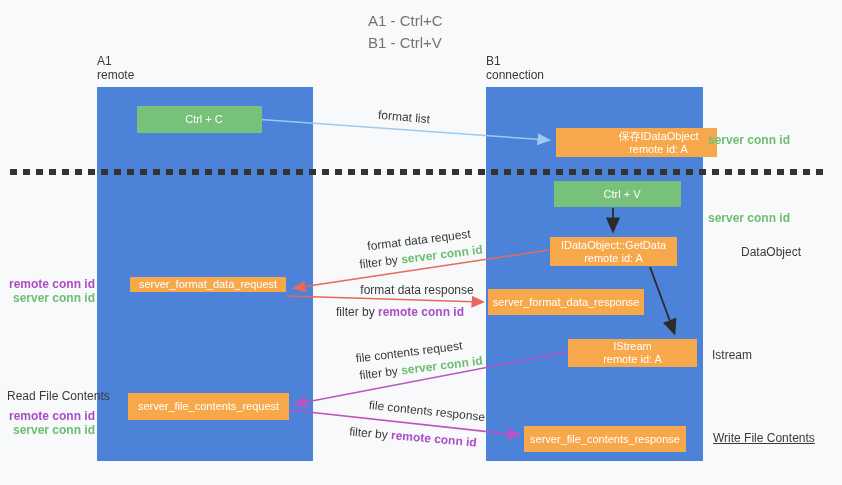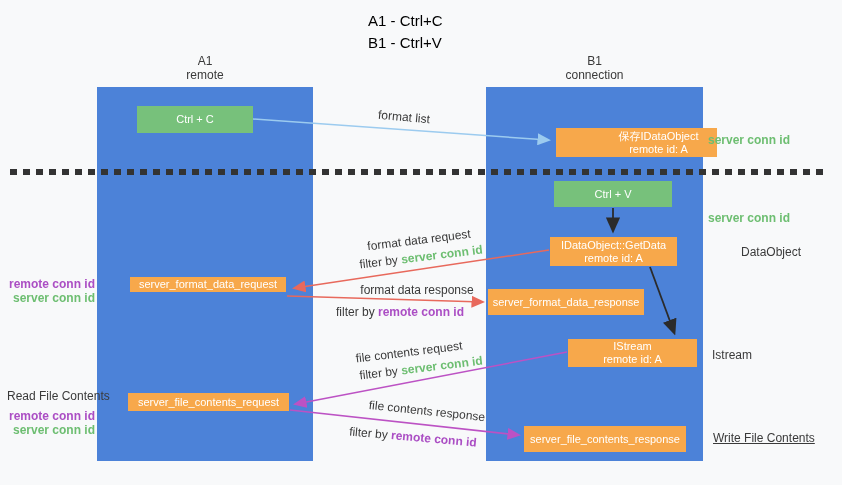--- a/index.html
+++ b/index.html
@@ -7,30 +7,30 @@
     --green-text:#6DBE71; --purple-text:#AB4EC4; --red-arrow:#E8695C;
     --magenta-arrow:#BC52C4; --blue-arrow:#9CCBEF; --black-arrow:#2B2B2B;
     --background:#F8F9FA;
   }
   html,body{margin:0;padding:0;}
   body{font-family:"Liberation Sans",sans-serif;background:var(--background);}
   .canvas{position:relative;width:842px;height:485px;background:var(--background);overflow:hidden;}
   .lane{position:absolute;background:var(--lane-blue);z-index:1;}
   .lane-a{left:97px;top:87px;width:216px;height:374px;}
   .lane-b{left:486px;top:87px;width:217px;height:374px;}
-  .lane-header{position:absolute;top:54px;text-align:center;font-size:12px;line-height:14px;color:#3a3a3a;z-index:3;}
+  .lane-header{position:absolute;top:54px;text-align:left;font-size:12px;line-height:14px;color:#3a3a3a;z-index:3;}
   .lane-header.a{left:97px;width:216px;}
   .lane-header.b{left:486px;width:217px;}
-  .title{position:absolute;left:368px;top:10px;font-size:15px;line-height:22px;color:#000000;z-index:3;}
+  .title{position:absolute;left:368px;top:10px;font-size:15px;line-height:22px;color:#737373;z-index:3;}
   .dashed-divider{position:absolute;left:10px;top:169px;width:813px;height:6px;z-index:2;
     background:repeating-linear-gradient(90deg,#333 0 7px,transparent 7px 13px);}
   .node{position:absolute;display:flex;flex-direction:column;align-items:center;justify-content:center;
     color:#fff;font-size:11px;line-height:13px;text-align:center;z-index:3;white-space:nowrap;}
   .node.orange{background:var(--node-orange);}
-  .node.green{background:var(--node-green);}
+  .node.green{background:var(--node-green);padding-left:9px;}
   .edge-label{position:absolute;font-size:12px;color:#3a3a3a;white-space:nowrap;z-index:3;
     transform:translate(-50%,-50%) rotate(var(--r,0deg));}
   .green-text{color:var(--green-text);font-weight:bold;}
   .purple-text{color:var(--purple-text);font-weight:bold;}
   .side-label{position:absolute;font-size:12px;color:#3a3a3a;white-space:nowrap;z-index:3;}
   .side-label.green{color:var(--green-text);font-weight:bold;}
   .left-ids{position:absolute;left:0;width:95px;text-align:right;font-size:12px;line-height:14px;font-weight:bold;z-index:3;}
   svg.arrows{position:absolute;left:0;top:0;width:842px;height:485px;z-index:2;pointer-events:none;}
   .ln-blue{stroke:var(--blue-arrow);stroke-width:1.5;}
   .ln-black{stroke:var(--black-arrow);stroke-width:1.8;}
@@ -111,21 +111,21 @@
 
   <div class="node orange" style="left:488px;top:289px;width:156px;height:26px;">
     <div>server_format_data_response</div>
   </div>
 
   <div class="node orange" style="left:568px;top:339px;width:129px;height:28px;">
     <div>IStream</div>
     <div>remote id: A</div>
   </div>
 
-  <div class="node orange" style="left:128px;top:393px;width:161px;height:18px;">
+  <div class="node orange" style="left:128px;top:393px;width:161px;height:27px;">
     <div>server_file_contents_request</div>
   </div>
 
   <div class="node orange" style="left:524px;top:426px;width:162px;height:26px;">
     <div>server_file_contents_response</div>
   </div>
 
   <div class="edge-label" style="left:404px;top:117px;--r:5deg;">format list</div>
 
   <div class="edge-label" style="left:419px;top:240px;--r:-7deg;">format data request</div>

